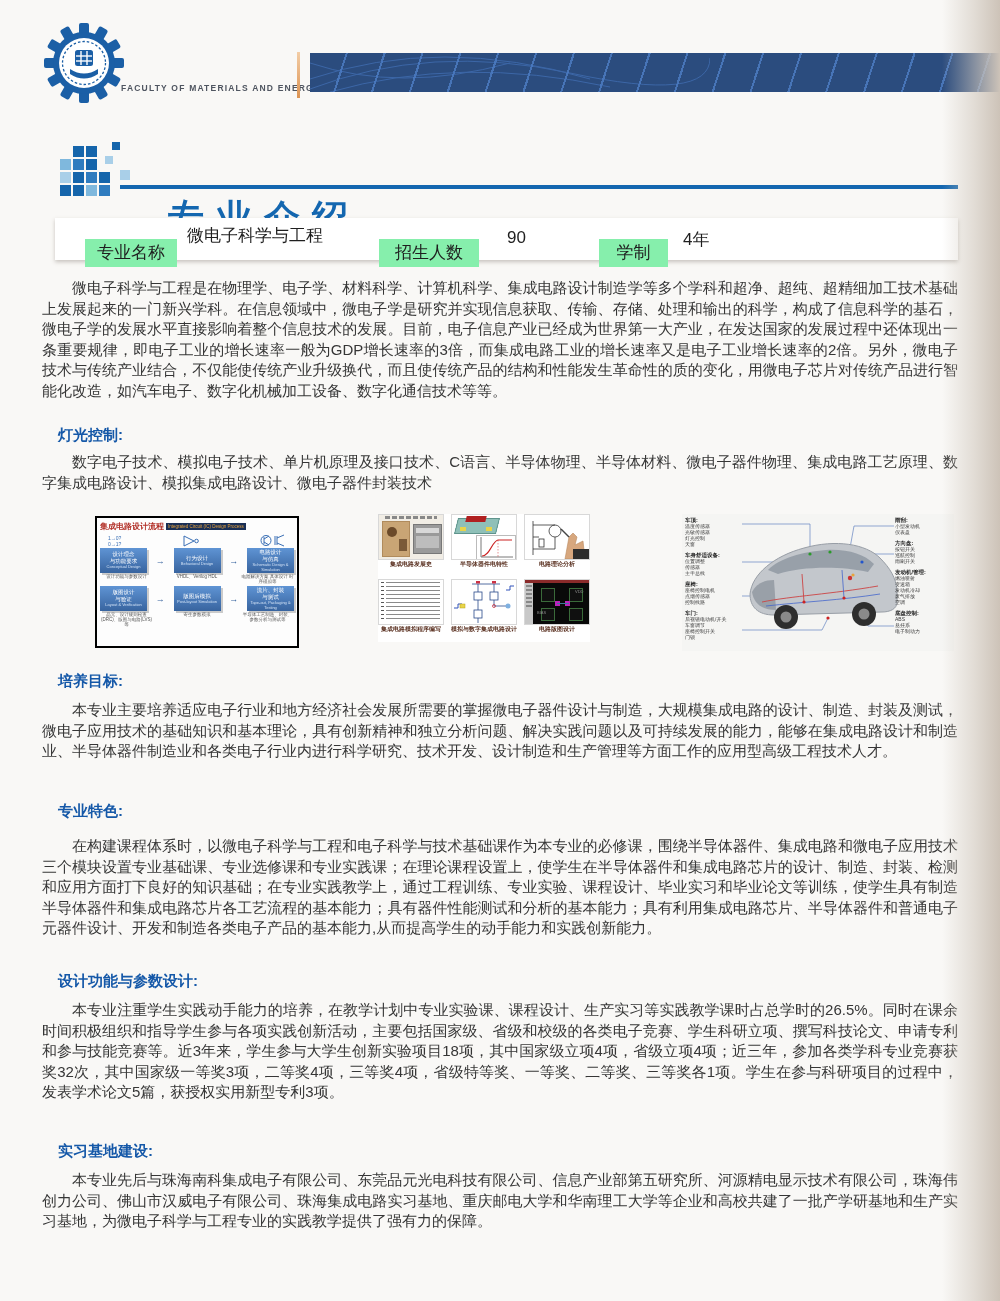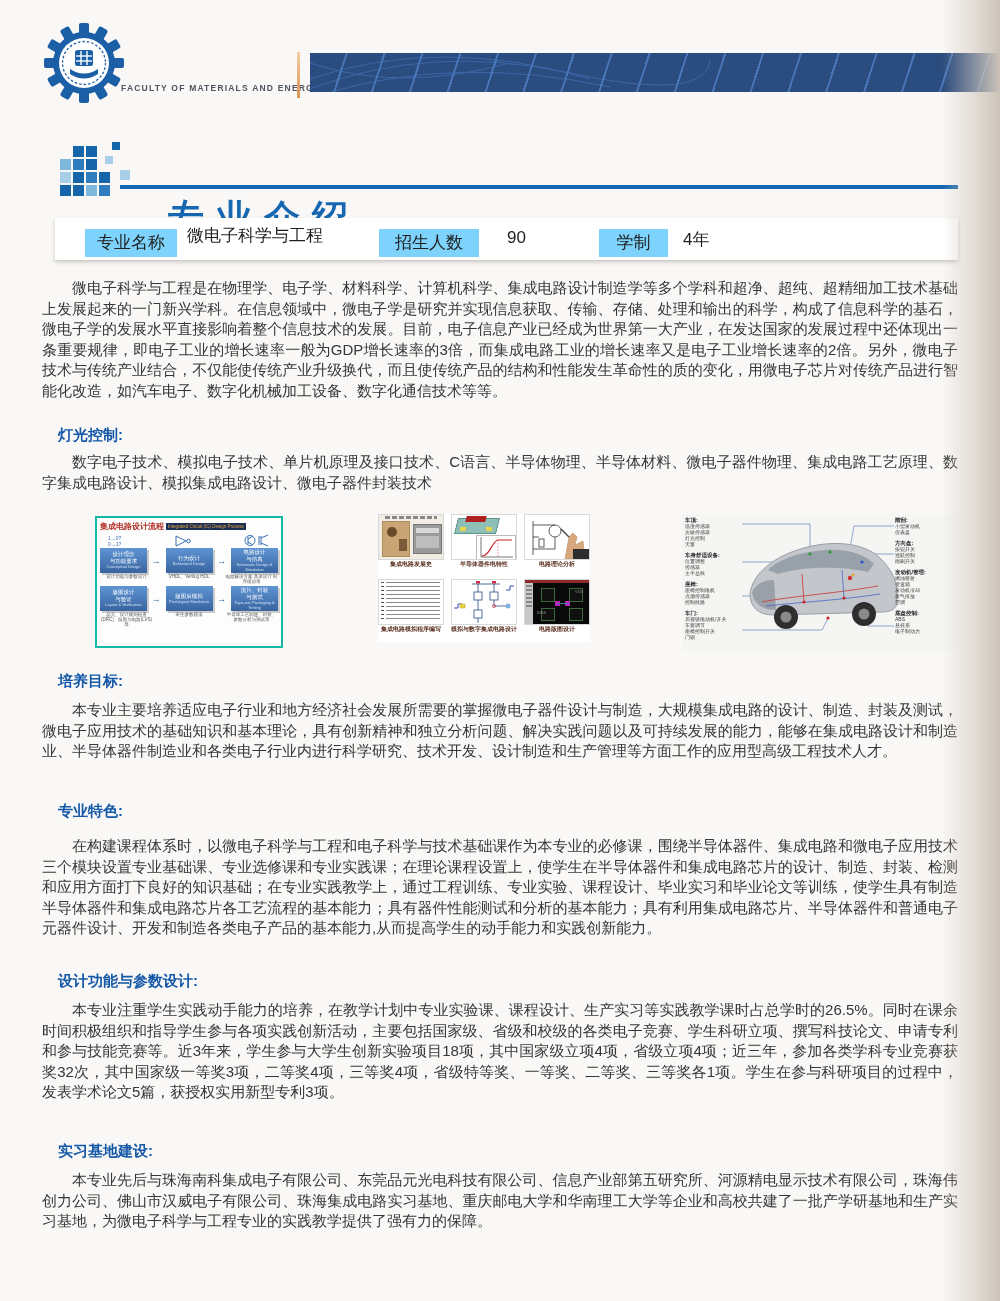--- a/index.html
+++ b/index.html
@@ -23,37 +23,37 @@
 
   
   .mosaic{left:60px;top:142px;width:80px;height:58px;}
   .mosaic i{position:absolute;display:block;}
   .page-title{left:168px;top:146px;font-size:36px;font-weight:900;color:#1467b0;letter-spacing:12px;font-family:"Liberation Sans",sans-serif;margin-top:48px;}
   .title-underline{left:120px;top:185px;width:838px;height:4px;background:#1467b0;}
 
   
   .infobar{left:55px;top:218px;width:903px;height:42px;background:#ffffff;
     box-shadow:0 2px 4px rgba(125,115,105,.4);}
-  .infobar .lbl{position:absolute;top:11px;height:28px;background:#7dd3fc;color:#1f1f1f;
+  .infobar .lbl{position:absolute;top:21px;height:28px;background:#86efac;color:#1f1f1f;
     font-size:17px;line-height:28px;text-align:center;}
   .infobar .val{position:absolute;color:#1f1f1f;font-size:17px;}
   .lbl1{left:30px;width:92px;}
   .val1{left:132px;top:6px;font-size:18px;}
   .lbl2{left:324px;width:100px;}
   .val2{left:452px;top:10px;}
   .lbl3{left:544px;width:69px;}
   .val3{left:628px;top:10px;}
 
   
   .body-p{left:42px;width:916px;font-size:15px;line-height:20.5px;color:#363636;
     text-align:justify;text-indent:2em;margin:0;}
   .sec-h{left:58px;font-size:15px;font-weight:bold;color:#1558a8;margin:0;}
 
   
-  .fig1{left:95px;top:516px;width:188px;height:132px;background:#fdfdfd;border:2px solid #14b8a6;box-sizing:border-box;padding:2px 3px;}
+  .fig1{left:95px;top:516px;width:204px;height:132px;background:#fdfdfd;border:2px solid #000000;box-sizing:border-box;padding:2px 3px;}
   .fc-head{display:flex;align-items:center;height:13px;}
   .fc-title-cn{color:#b23028;font-weight:bold;font-size:8px;white-space:nowrap;}
   .fc-title-en{background:#1a2f55;color:#e8a33c;font-size:4.5px;padding:1px 2px;margin-left:2px;white-space:nowrap;}
   .fc-symbols{display:flex;justify-content:space-between;align-items:center;height:15px;padding:0 8px;}
   .fc-logic{color:#3a6fb5;font-size:5px;line-height:6px;white-space:pre-line;}
   .fc-row{display:flex;justify-content:space-between;align-items:center;}
   .fc-box{width:47px;min-height:25px;background:linear-gradient(#5f94d4,#38649f);color:#fff;
     text-align:center;display:flex;flex-direction:column;justify-content:center;
     box-shadow:2px 2px 0 rgba(110,110,110,.35);padding:1px;box-sizing:border-box;}
   .fc-box .cn{font-size:5.5px;line-height:6.5px;white-space:pre-line;}

